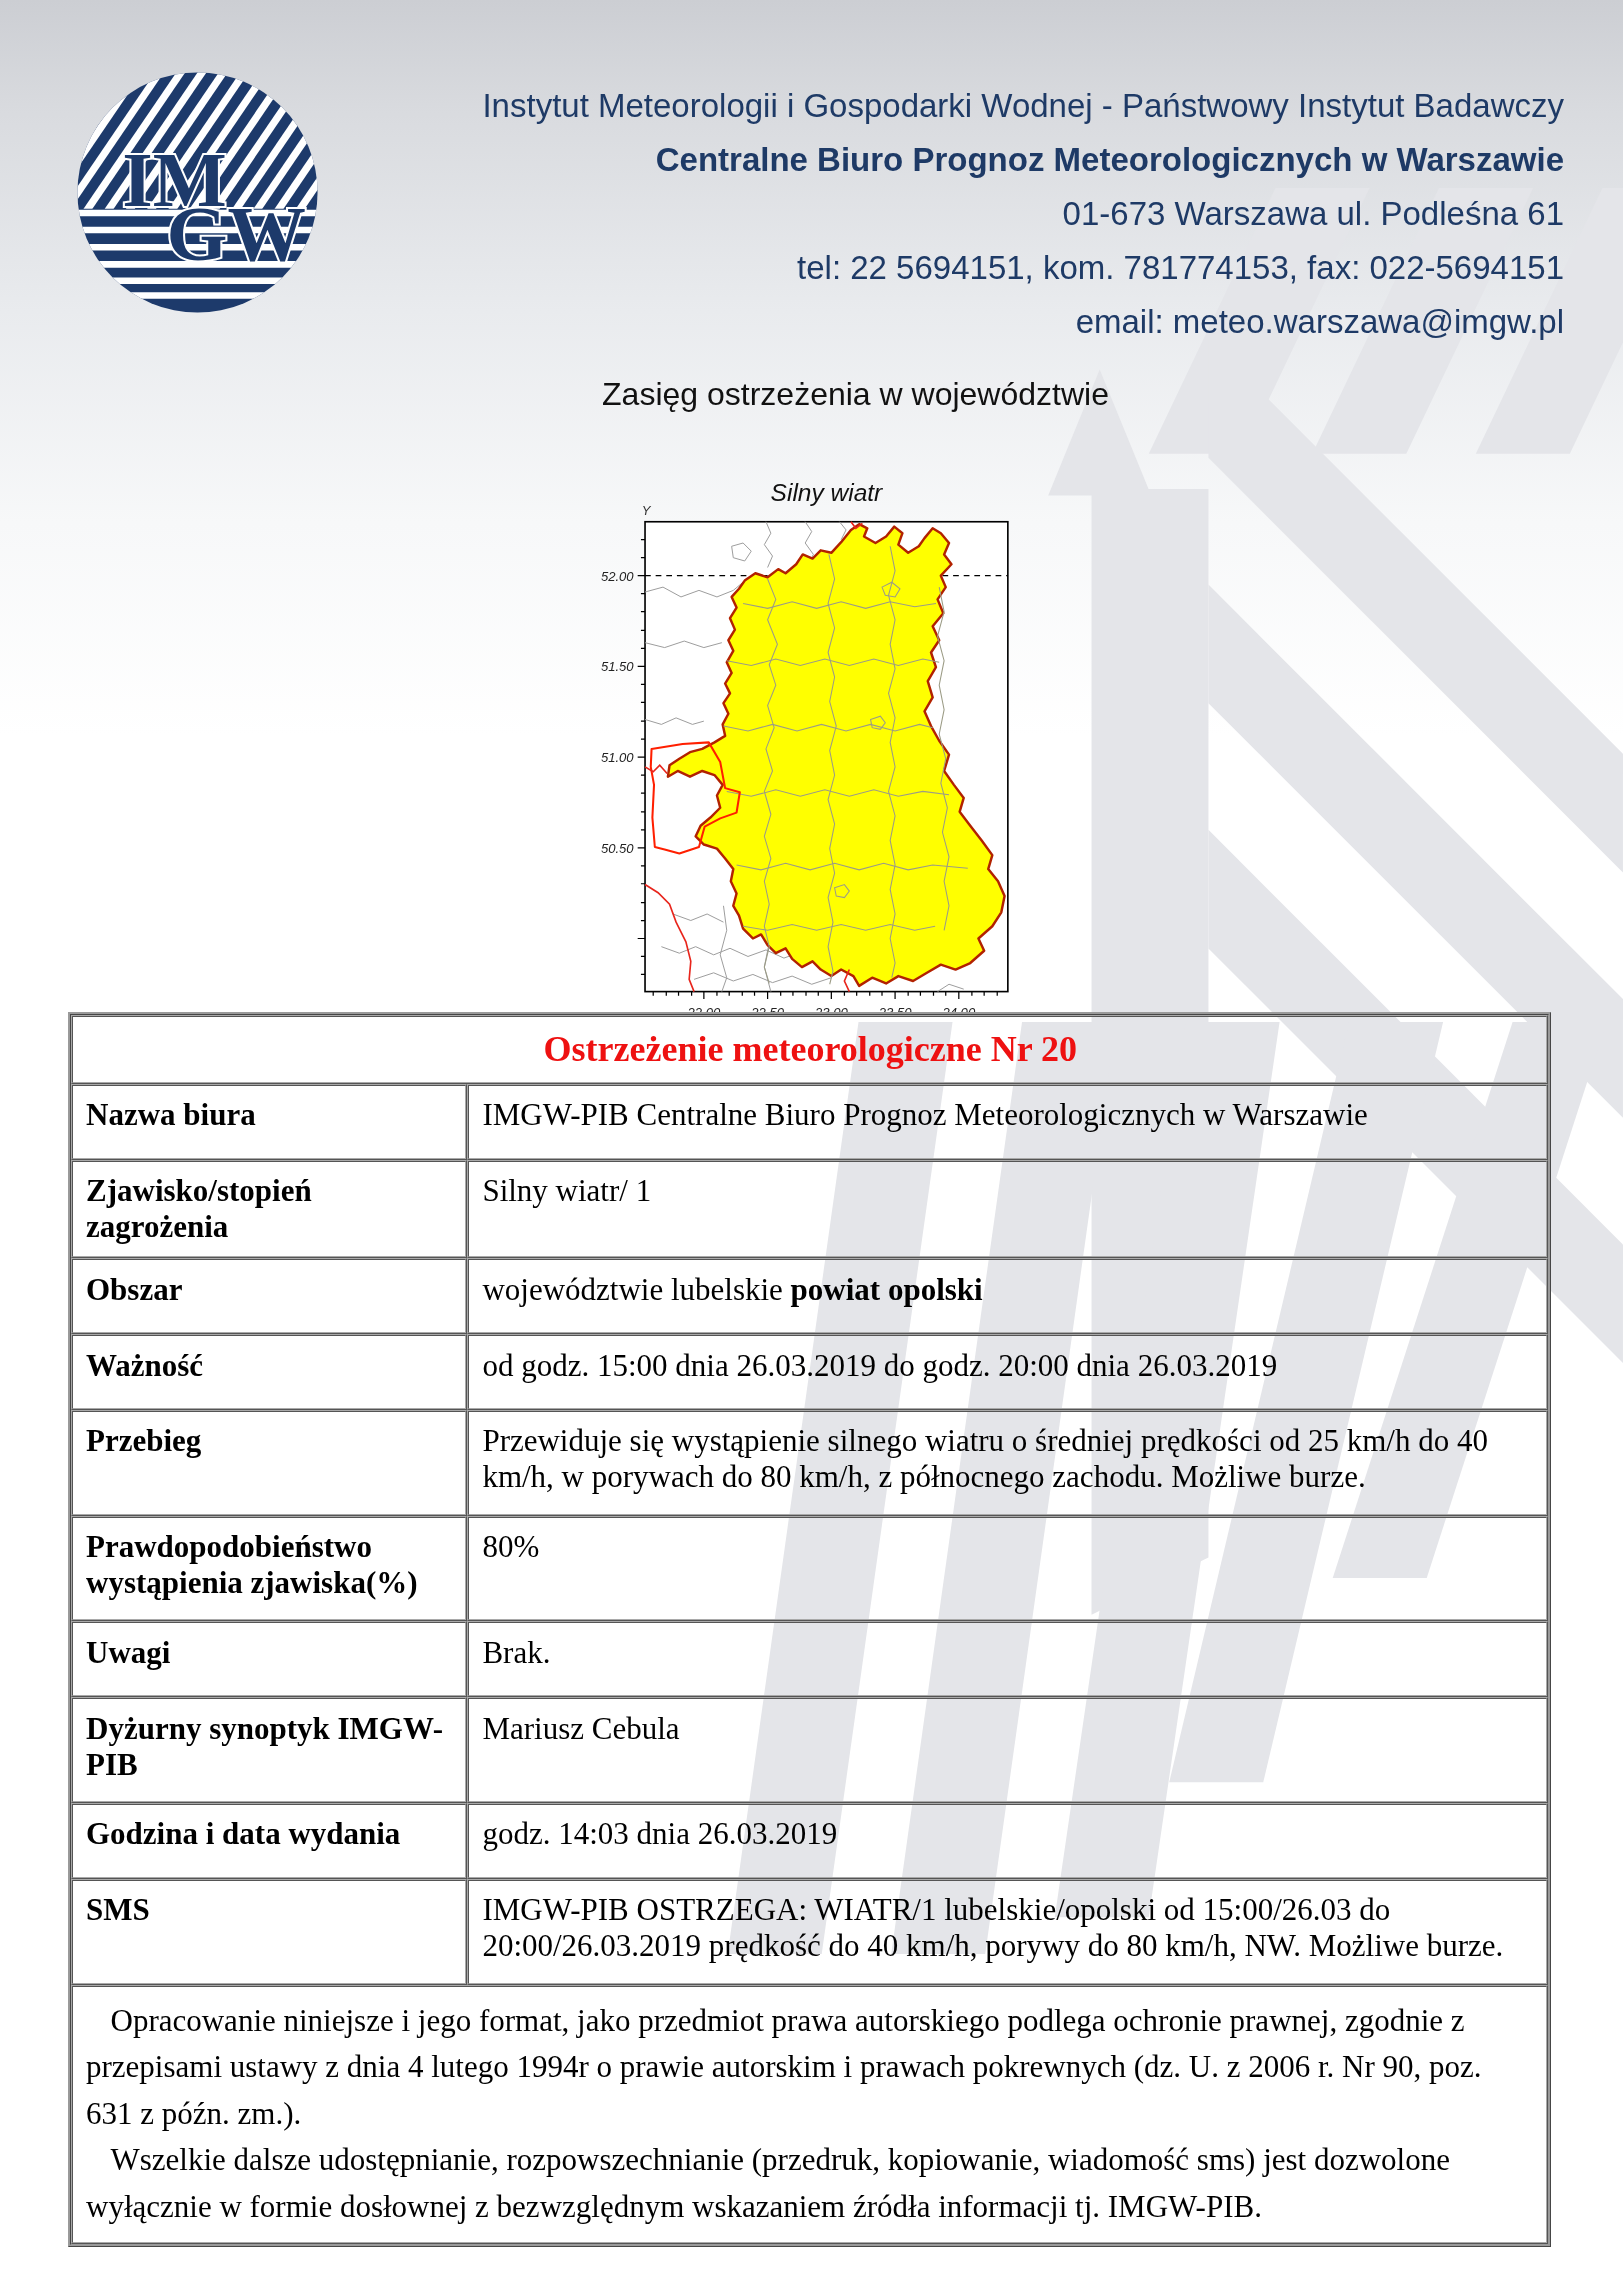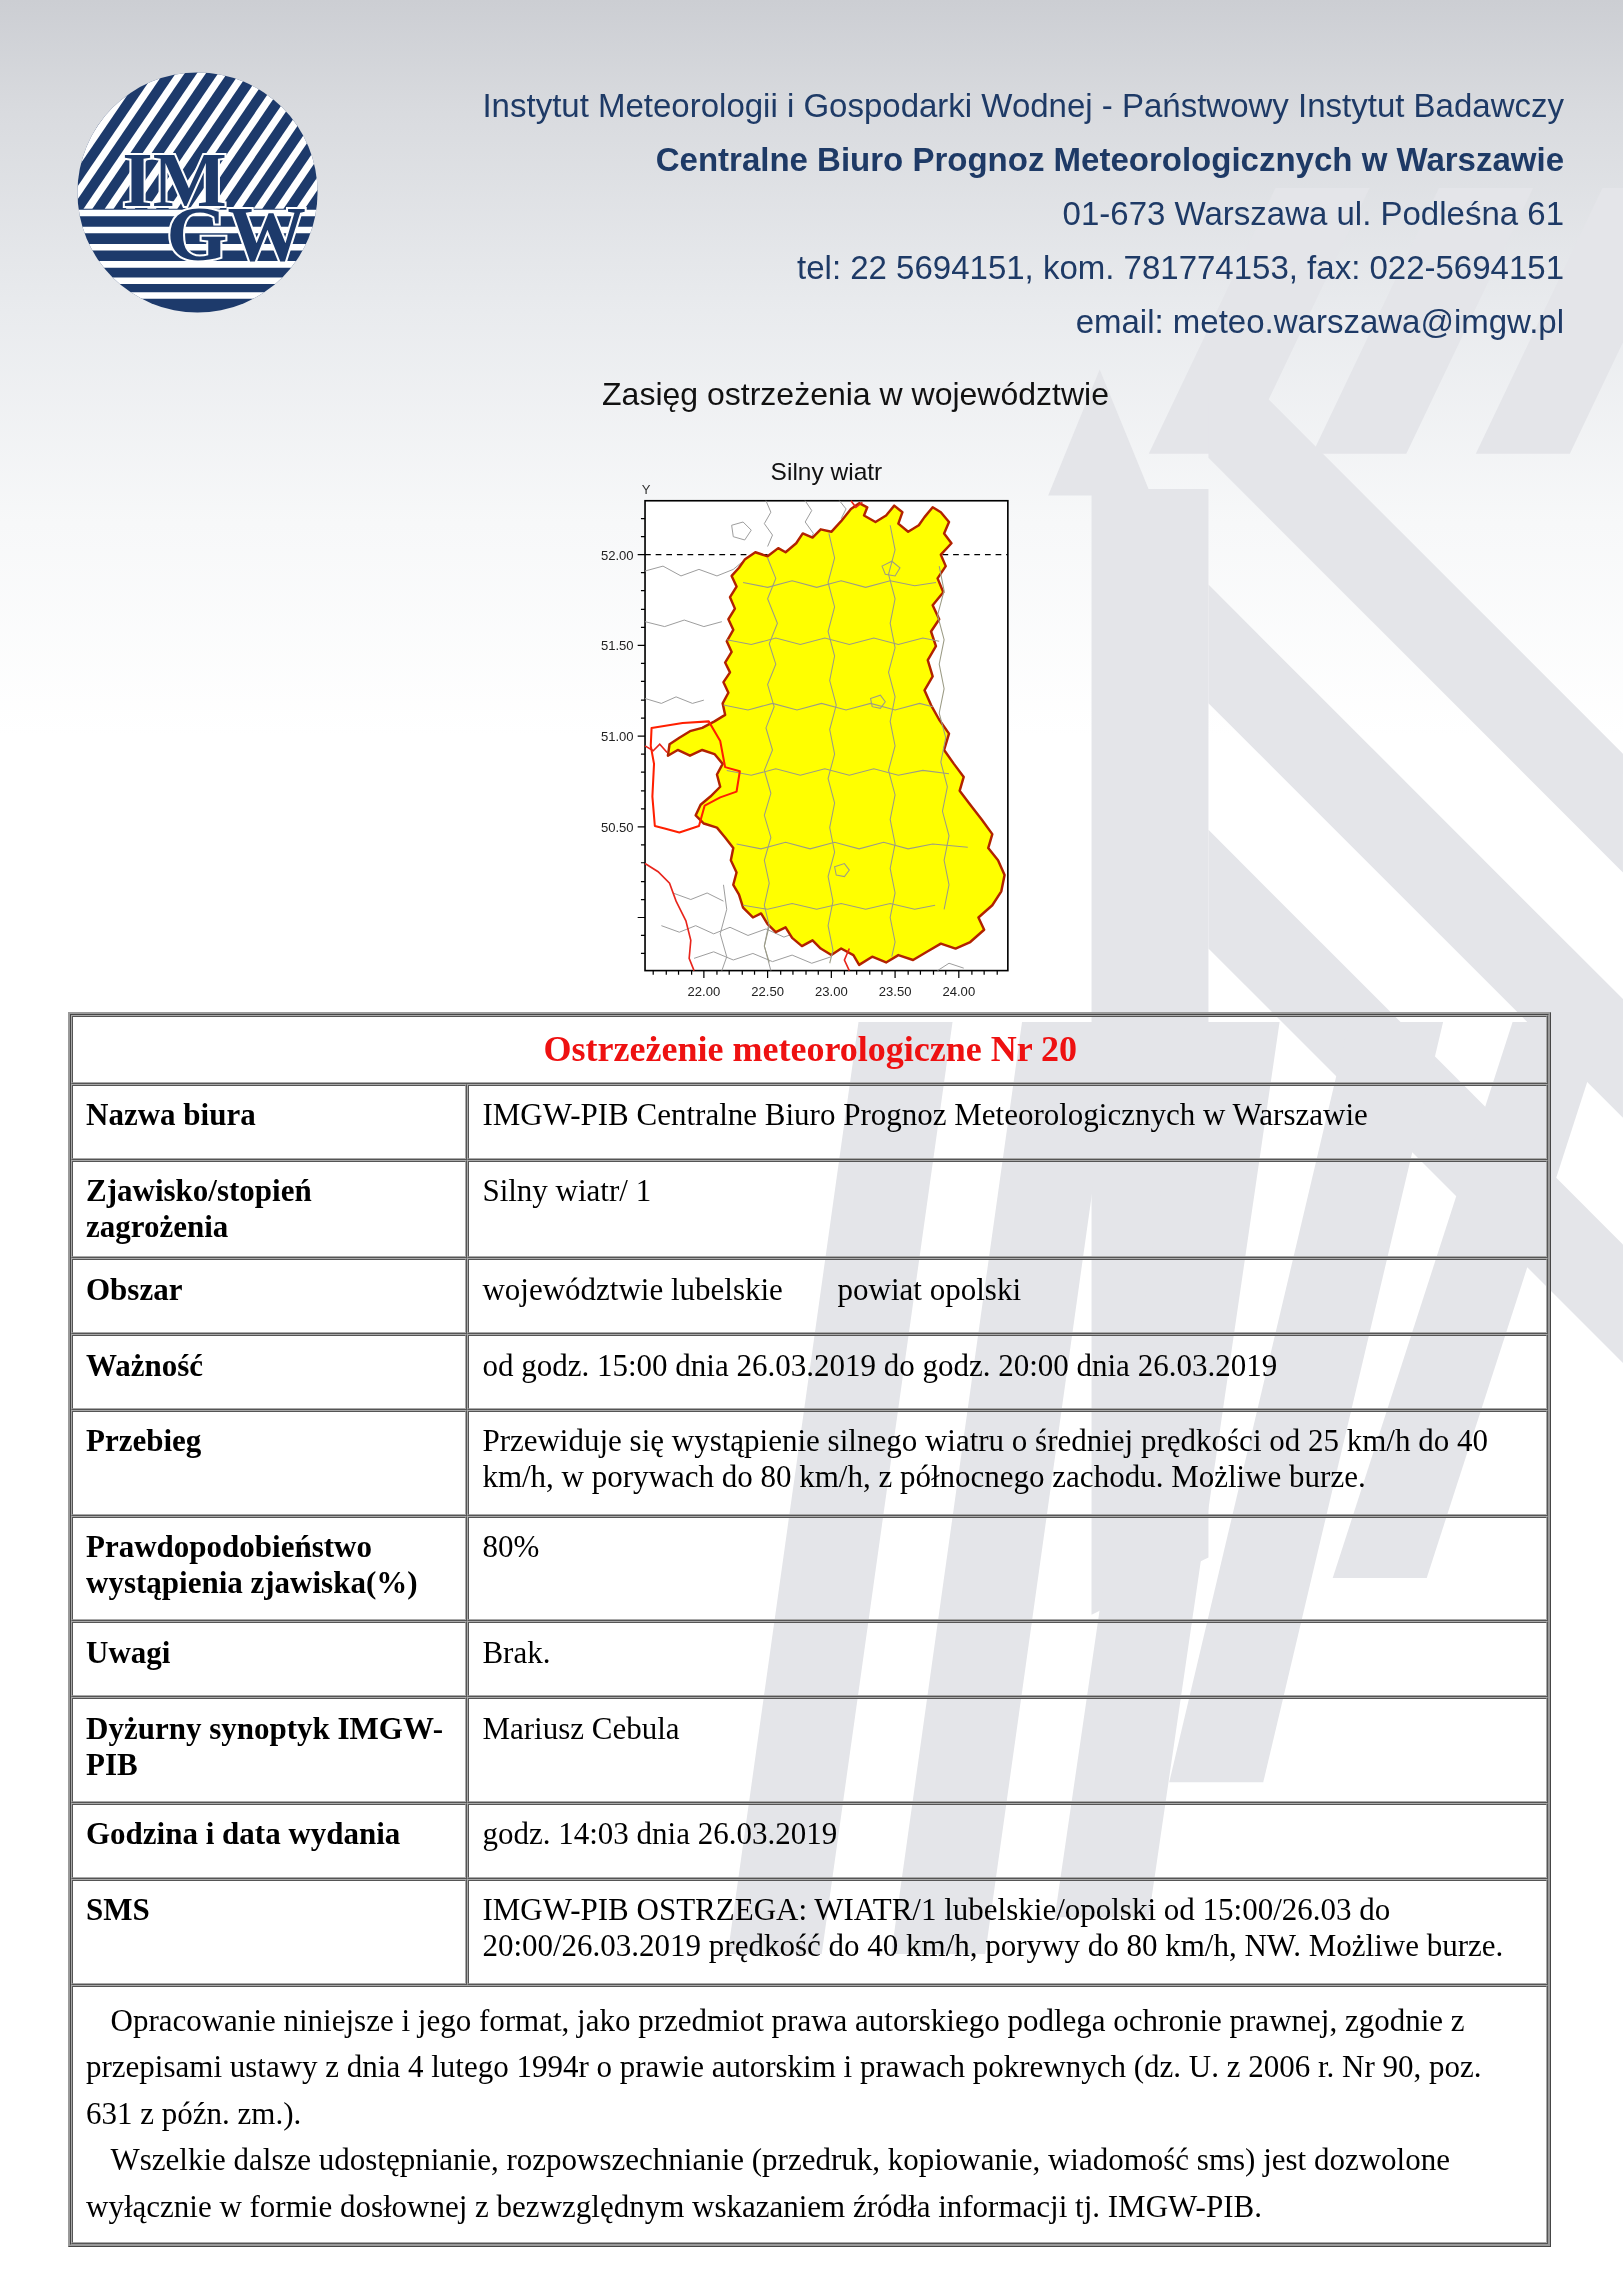--- a/index.html
+++ b/index.html
@@ -11,34 +11,34 @@
 
   
   #logo{left:75px;top:70px;}
   #contact{right:59px;top:79px;text-align:right;color:#1e3a66;font-size:33px;line-height:54px;margin-left:32px;}
   #contact .b{font-weight:bold;}
 
   
   #heading{left:0;top:376px;width:100%;text-align:center;font-size:32px;color:#111;margin-left:44px;}
 
   
-  #mapwrap{left:586px;top:446px;}
+  #mapwrap{left:586px;top:467px;font-style:italic;}
 
   
   table.warn{position:absolute;z-index:1;left:68px;top:1012px;width:1483px;
       border-collapse:separate;border-spacing:0;border:3.3px ridge #9a9a9a;
       font-family:"Liberation Serif","DejaVu Serif",serif;font-size:31px;color:#000;}
   table.warn td{border:2.5px ridge #a9a9a9;background:transparent;vertical-align:top;padding:11.4px 11.4px 11.4px 13px;}
   td.lbl{width:368px;font-weight:bold;margin-left:27px;}
   td.ttl{text-align:center;font-weight:bold;font-size:36px;color:#ee1111;padding:18px 8.2px;}
   tr.tall td{height:79px;}
   tr.mid td{height:49px;}
   td.foot{font-size:31px;line-height:1.5;padding:9.8px 14.7px 21px 14.7px;}
   td.foot p{margin:0;text-indent:24.5px;}
-  .bold{font-weight:normal;margin-left:47px;}
+  .bold{font-weight:bold;}
 
   svg text{font-family:"Liberation Sans","DejaVu Sans",sans-serif;}
   svg text.ser{font-family:"Liberation Serif","DejaVu Serif",serif;}
 </style>
 </head>
 <body>
 
 <div id="page">
 
   <svg id="watermark" width="1623" height="2295" viewBox="0 0 1985 2807">

